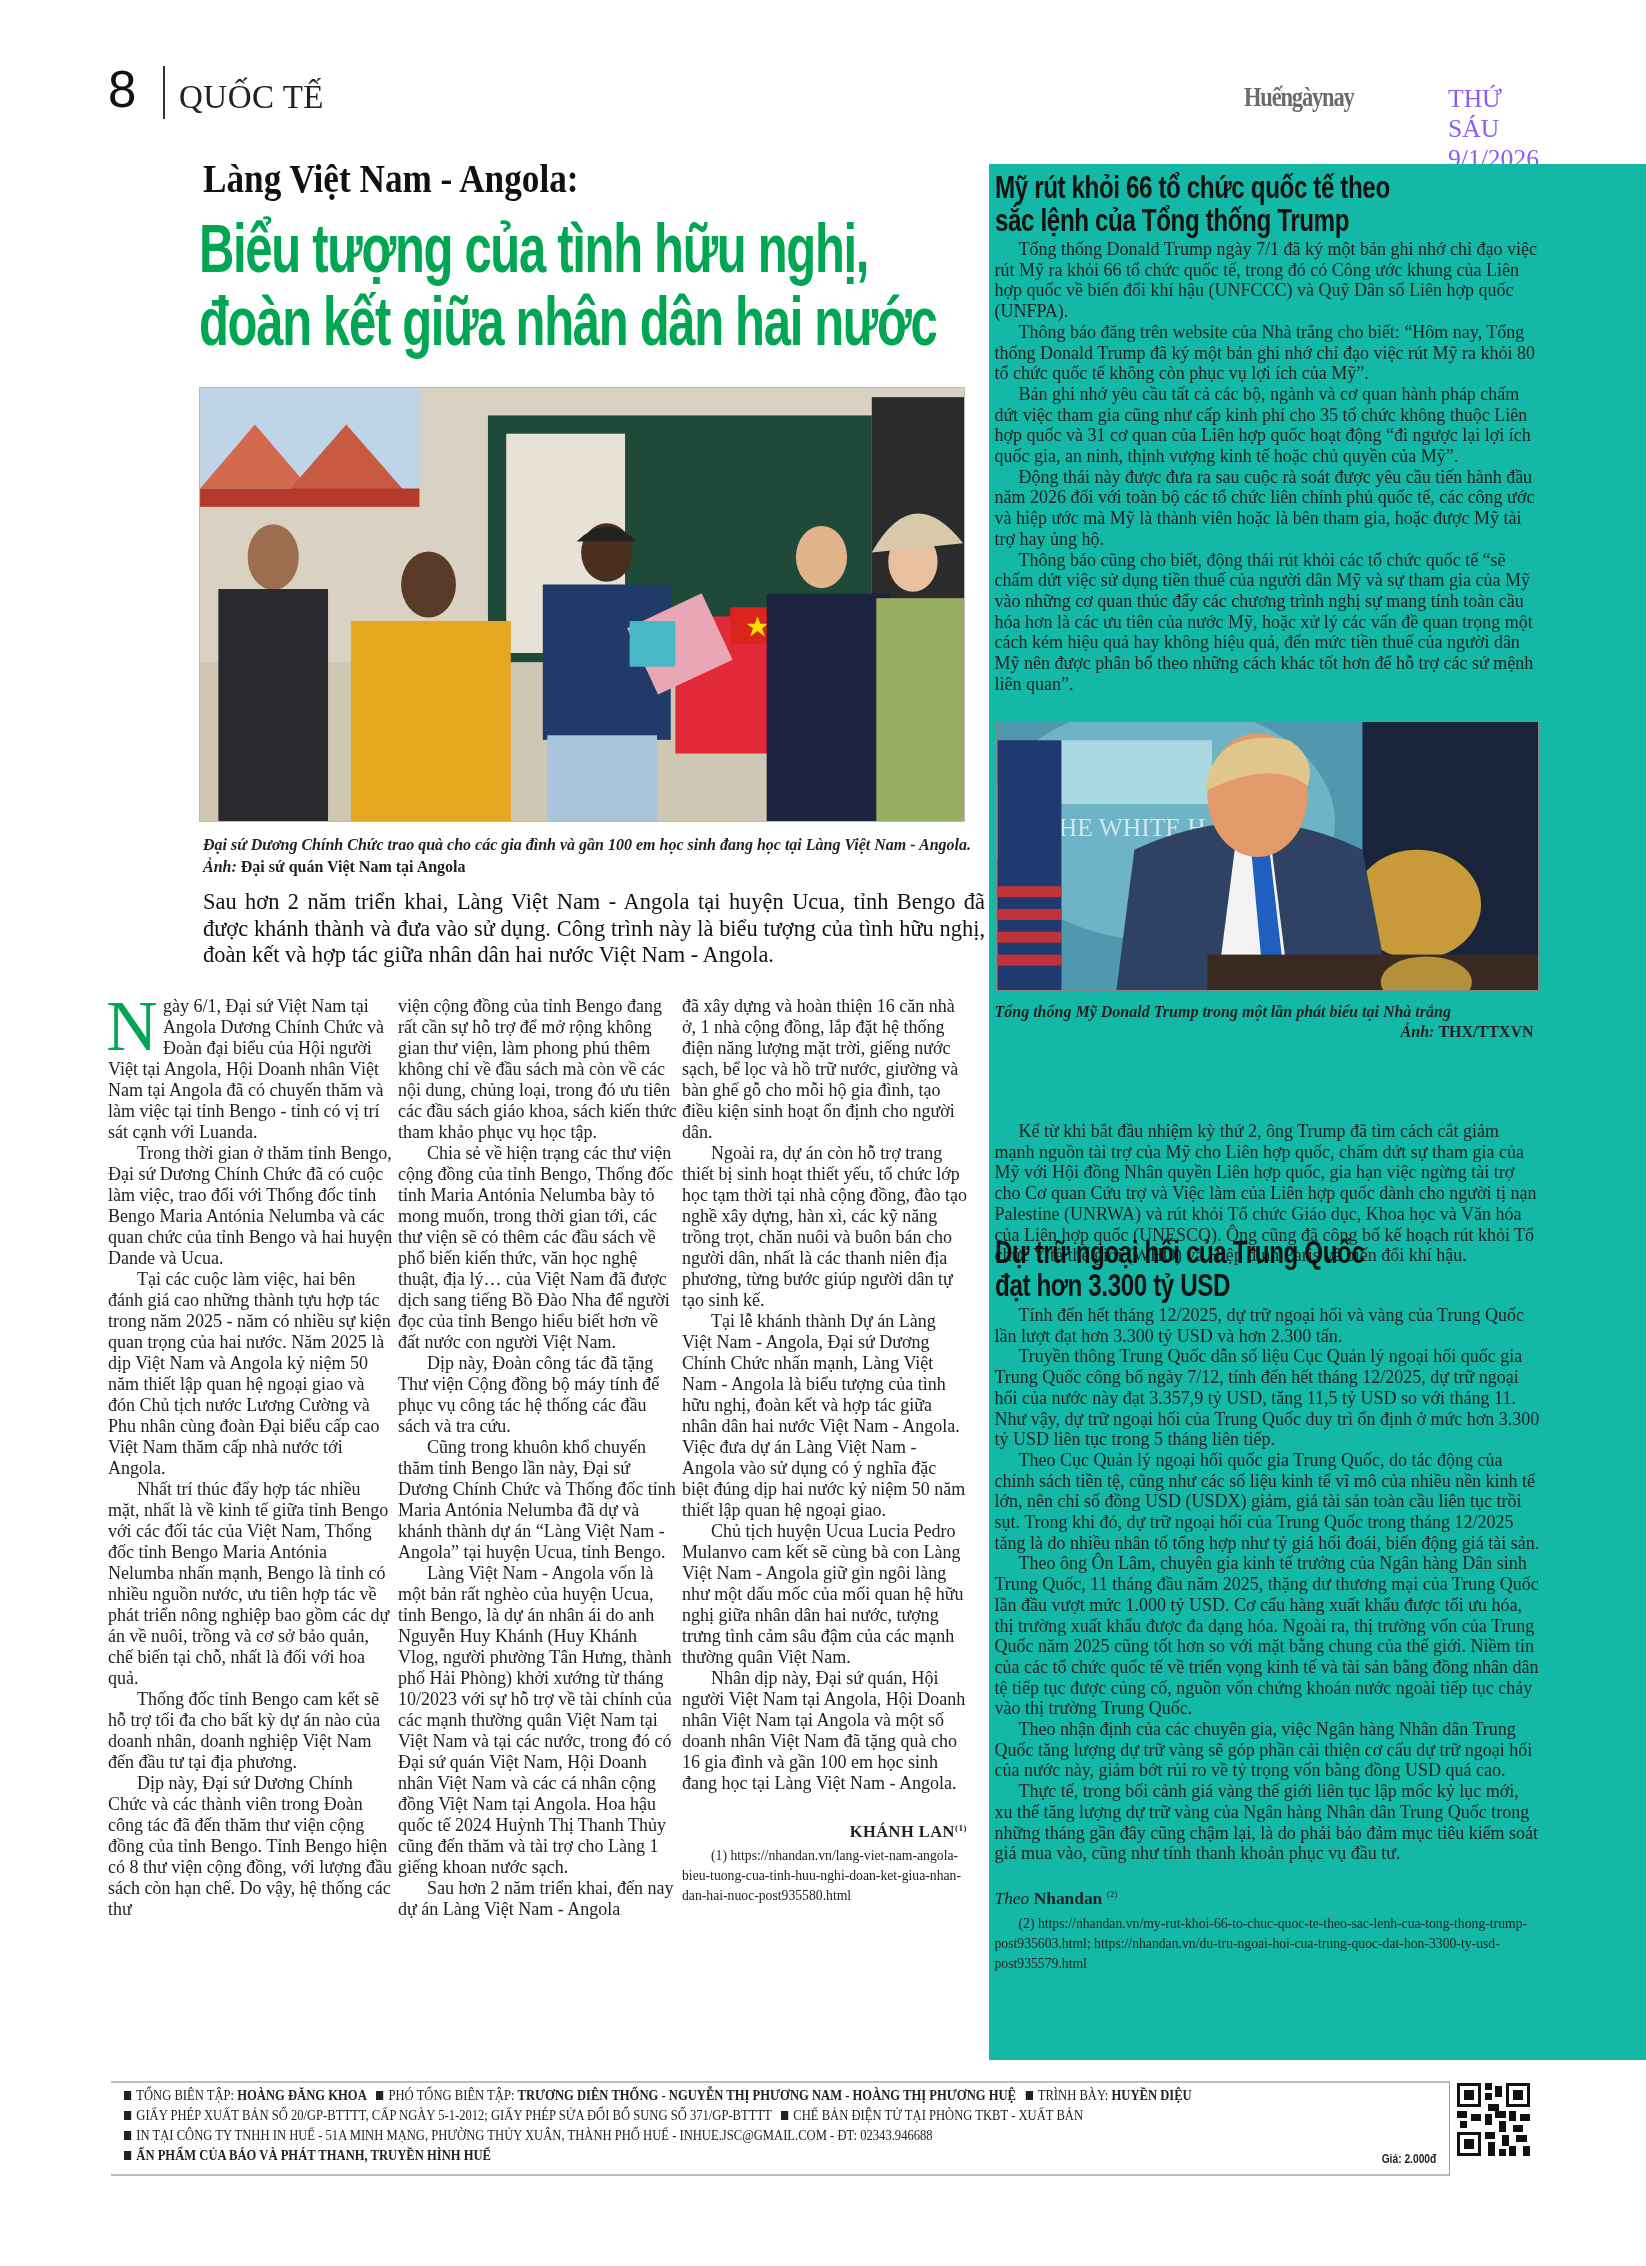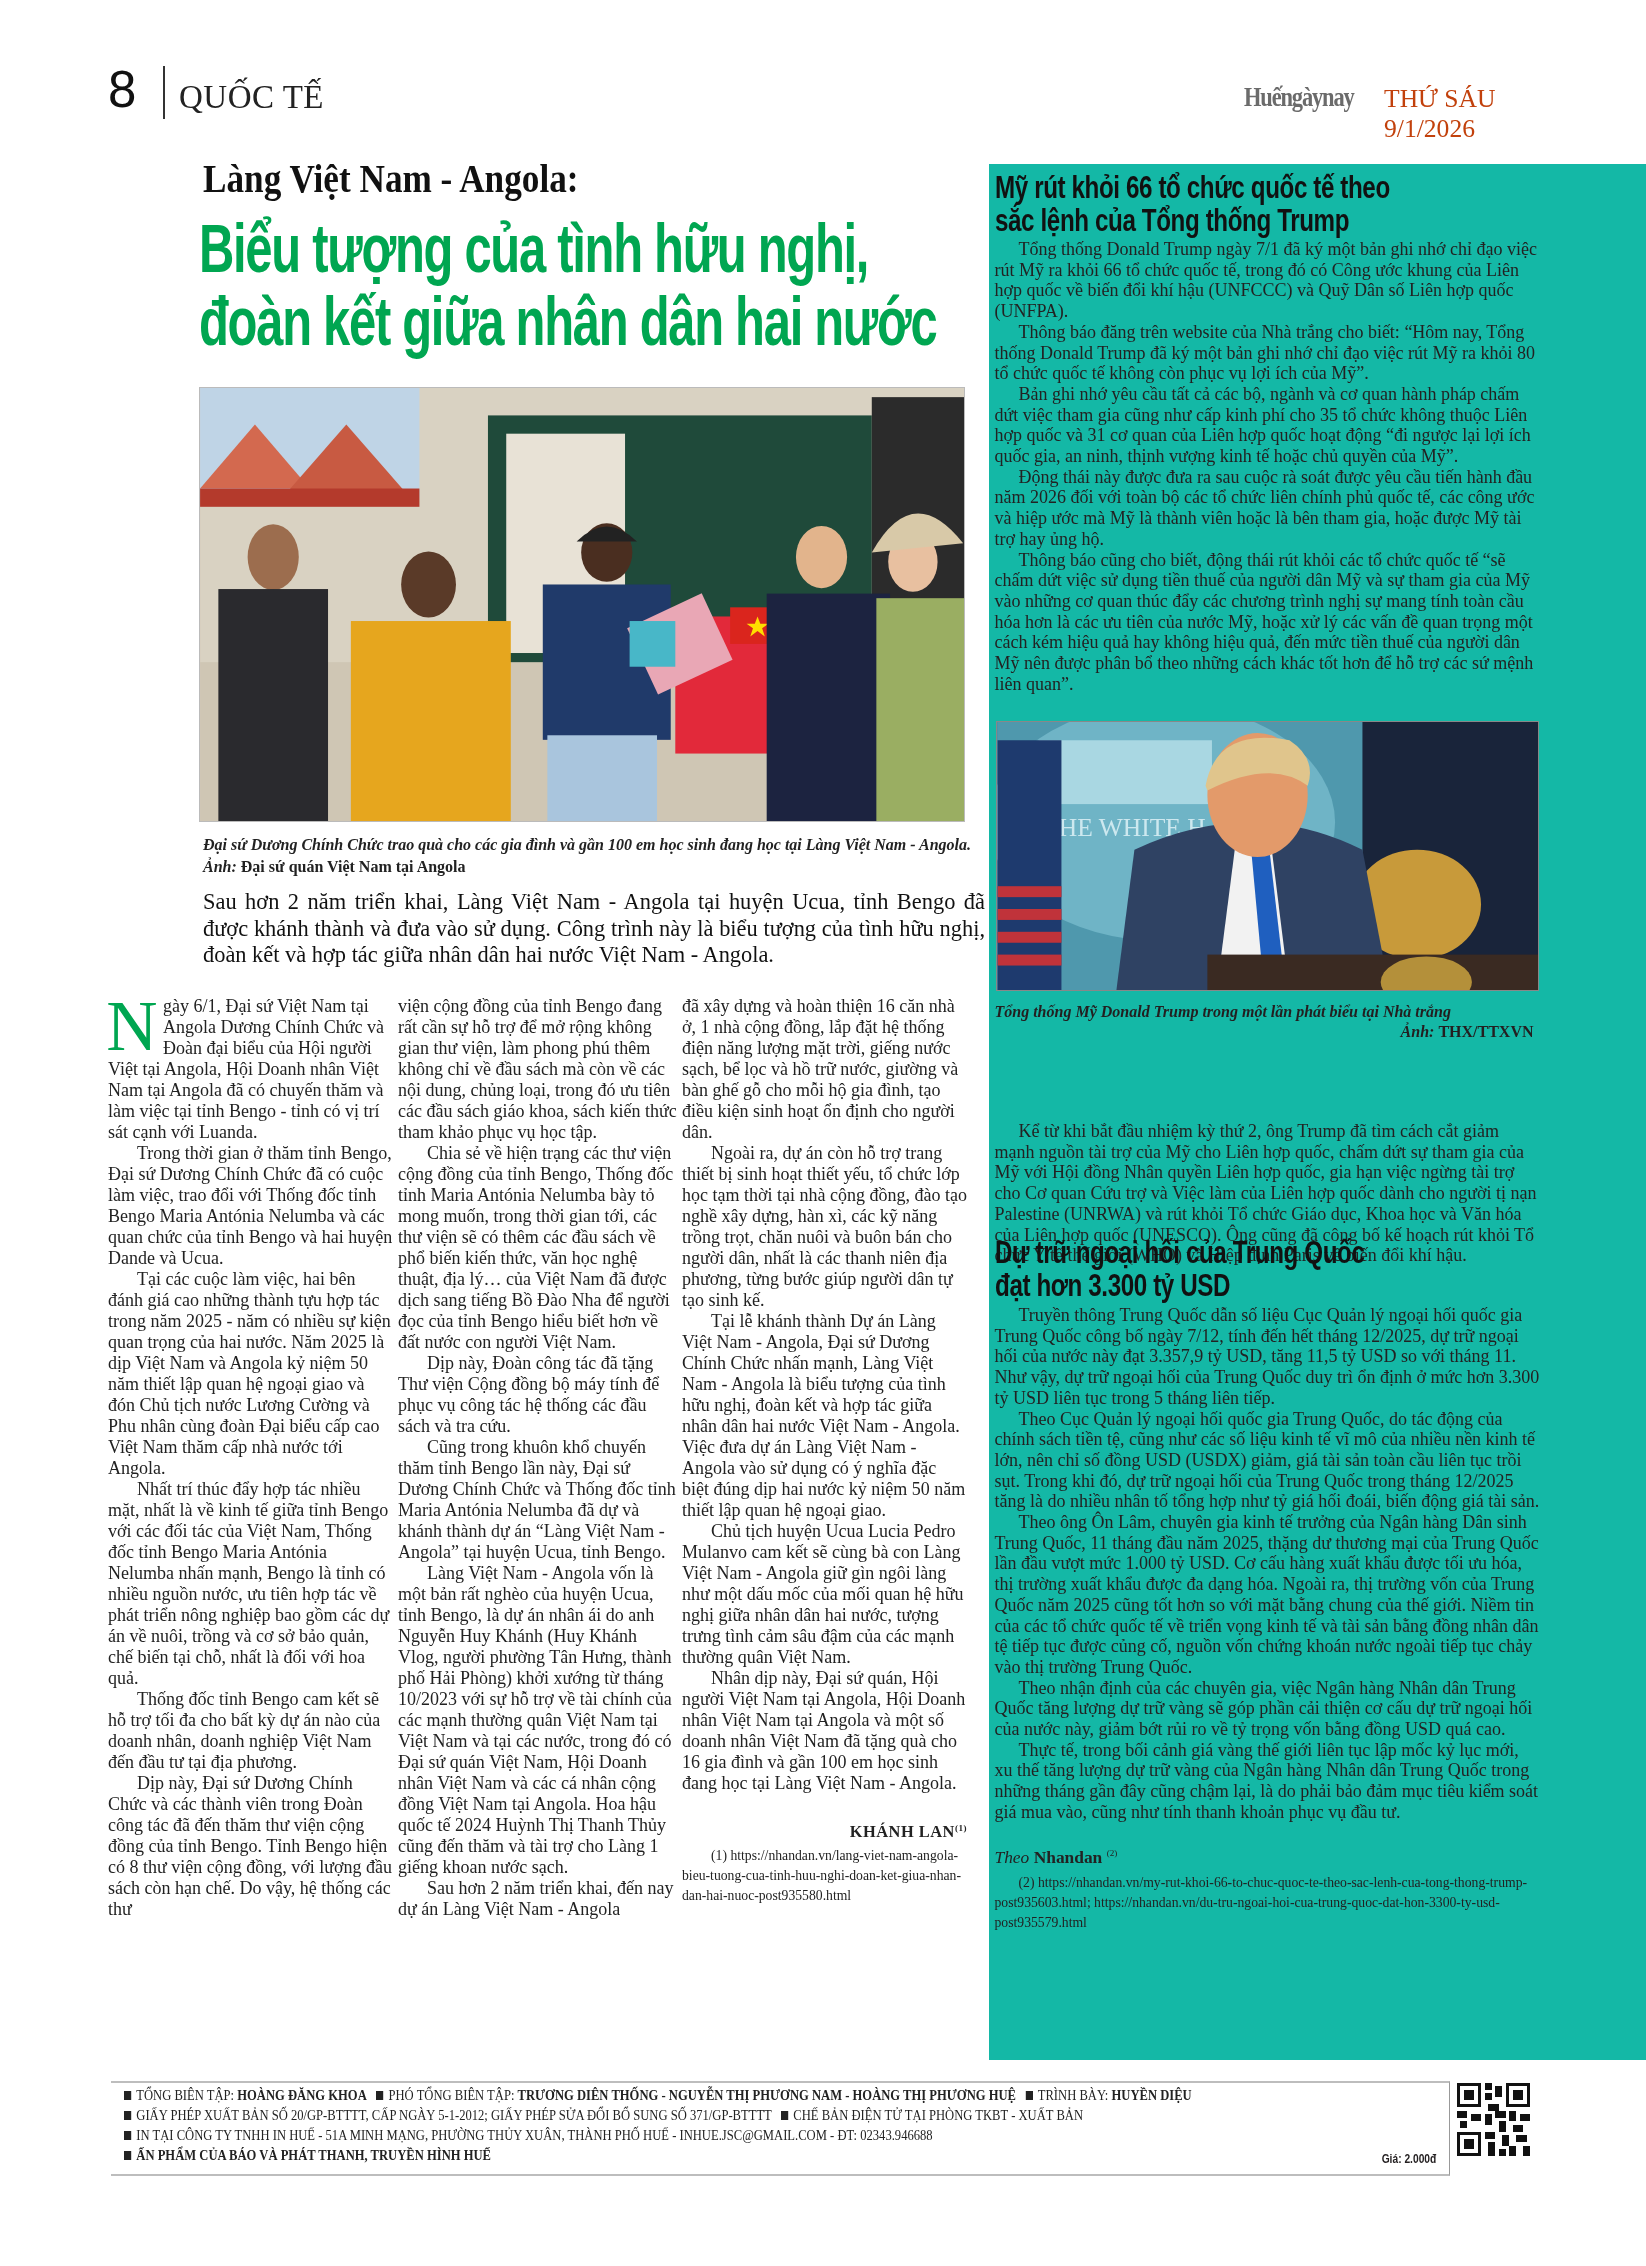--- a/index.html
+++ b/index.html
@@ -5,21 +5,21 @@
   * { box-sizing: border-box; margin: 0; padding: 0; }
   html, body { width: 1647px; height: 2267px; background: #ffffff; overflow: hidden; }
   body { position: relative; font-family: "Liberation Serif", serif; color: #231f20; }
 
   
   .masthead { position: absolute; left: 108px; top: 66px; width: 1444px; height: 51px; }
   .page-num { position: absolute; left: 0; top: -3.7px; font-family: "Liberation Sans", sans-serif; font-size: 51px; font-weight: 400; line-height: 55px; color: #111; }
   .mast-divider { position: absolute; left: 55px; top: 0; width: 1.8px; height: 53px; background: #333; }
   .section-name { position: absolute; left: 71px; top: 12.8px; font-size: 33px; letter-spacing: 0.5px; color: #222; }
   .paper-brand { position: absolute; left: 1136px; top: 16.4px; font-family: "Liberation Serif", serif; font-weight: 700; font-size: 27.4px; color: #6b6b6b; letter-spacing: -1.4px; transform: scaleX(0.82); transform-origin: left; }
-  .paper-date { position: absolute; left: 1276px; top: 18.3px; font-size: 25.6px; color: #c2410c; }
+  .paper-date { position: absolute; left: 1340px; top: 18.3px; font-size: 25.6px; color: #8b5cf6; }
 
   
   .kicker { position: absolute; left: 203px; top: 155px; font-size: 40px; font-weight: 700; color: #111; transform: scaleX(0.88); transform-origin: left; white-space: nowrap; }
   .headline { position: absolute; left: 199px; top: 212px; width: 786px; font-family: "Liberation Sans", sans-serif; font-weight: 700; font-size: 68px; line-height: 73px; color: #00a651; letter-spacing: -1.8px; transform: scaleX(0.72); transform-origin: left top; white-space: nowrap; }
   .photo-main { position: absolute; left: 199px; top: 387px; width: 766px; height: 435px; overflow: hidden; border: 0.9px solid #bbb; background: #c9b8a0; }
   .caption-main { position: absolute; left: 203px; top: 834px; width: 777px; font-size: 16px; line-height: 22px; font-style: italic; font-weight: 700; color: #222; }
   .caption-main .credit { font-style: normal; }
   .sapo { position: absolute; left: 203px; top: 889px; width: 782px; font-size: 22.4px; line-height: 26.5px; font-weight: 400; color: #111; text-align: justify; }
 
   .col { position: absolute; font-size: 18px; line-height: 21px; text-align: left; color: #222; }
@@ -189,20 +189,21 @@
   <div class="side-body sb2">
     <p>Kể từ khi bắt đầu nhiệm kỳ thứ 2, ông Trump đã tìm cách cắt giảm mạnh nguồn tài trợ của Mỹ cho Liên hợp quốc, chấm dứt sự tham gia của Mỹ với Hội đồng Nhân quyền Liên hợp quốc, gia hạn việc ngừng tài trợ cho Cơ quan Cứu trợ và Việc làm của Liên hợp quốc dành cho người tị nạn Palestine (UNRWA) và rút khỏi Tổ chức Giáo dục, Khoa học và Văn hóa của Liên hợp quốc (UNESCO). Ông cũng đã công bố kế hoạch rút khỏi Tổ chức Y tế thế giới (WHO) và Hiệp định Paris về biến đổi khí hậu.</p>
   </div>
 
   <h2 class="side-title t2">
     <div>Dự trữ ngoại hối của Trung Quốc</div>
     <div>đạt hơn 3.300 tỷ USD</div>
   </h2>
 
   <div class="side-body sb3">
+    <p>Tính đến hết tháng 12/2025, dự trữ ngoại hối và vàng của Trung Quốc lần lượt đạt hơn 3.300 tỷ USD và hơn 2.300 tấn.</p>
     <p>Truyền thông Trung Quốc dẫn số liệu Cục Quản lý ngoại hối quốc gia Trung Quốc công bố ngày 7/12, tính đến hết tháng 12/2025, dự trữ ngoại hối của nước này đạt 3.357,9 tỷ USD, tăng 11,5 tỷ USD so với tháng 11. Như vậy, dự trữ ngoại hối của Trung Quốc duy trì ổn định ở mức hơn 3.300 tỷ USD liên tục trong 5 tháng liên tiếp.</p>
     <p>Theo Cục Quản lý ngoại hối quốc gia Trung Quốc, do tác động của chính sách tiền tệ, cũng như các số liệu kinh tế vĩ mô của nhiều nền kinh tế lớn, nên chỉ số đồng USD (USDX) giảm, giá tài sản toàn cầu liên tục trồi sụt. Trong khi đó, dự trữ ngoại hối của Trung Quốc trong tháng 12/2025 tăng là do nhiều nhân tố tổng hợp như tỷ giá hối đoái, biến động giá tài sản.</p>
     <p>Theo ông Ôn Lâm, chuyên gia kinh tế trưởng của Ngân hàng Dân sinh Trung Quốc, 11 tháng đầu năm 2025, thặng dư thương mại của Trung Quốc lần đầu vượt mức 1.000 tỷ USD. Cơ cấu hàng xuất khẩu được tối ưu hóa, thị trường xuất khẩu được đa dạng hóa. Ngoài ra, thị trường vốn của Trung Quốc năm 2025 cũng tốt hơn so với mặt bằng chung của thế giới. Niềm tin của các tổ chức quốc tế về triển vọng kinh tế và tài sản bằng đồng nhân dân tệ tiếp tục được củng cố, nguồn vốn chứng khoán nước ngoài tiếp tục chảy vào thị trường Trung Quốc.</p>
     <p>Theo nhận định của các chuyên gia, việc Ngân hàng Nhân dân Trung Quốc tăng lượng dự trữ vàng sẽ góp phần cải thiện cơ cấu dự trữ ngoại hối của nước này, giảm bớt rủi ro về tỷ trọng vốn bằng đồng USD quá cao.</p>
     <p>Thực tế, trong bối cảnh giá vàng thế giới liên tục lập mốc kỷ lục mới, xu thế tăng lượng dự trữ vàng của Ngân hàng Nhân dân Trung Quốc trong những tháng gần đây cũng chậm lại, là do phải bảo đảm mục tiêu kiểm soát giá mua vào, cũng như tính thanh khoản phục vụ đầu tư.</p>
     <div class="theo"><i>Theo</i> <b>Nhandan</b> <sup>(2)</sup></div>
     <p class="side-footnote">(2) https://nhandan.vn/my-rut-khoi-66-to-chuc-quoc-te-theo-sac-lenh-cua-tong-thong-trump-post935603.html; https://nhandan.vn/du-tru-ngoai-hoi-cua-trung-quoc-dat-hon-3300-ty-usd-post935579.html</p>
   </div>
 </aside>
 

